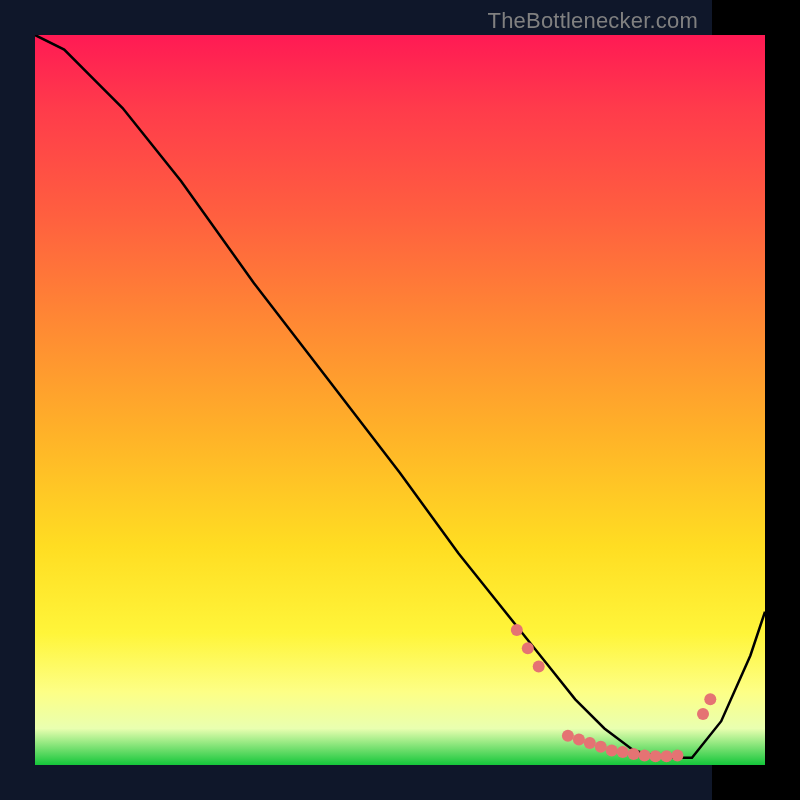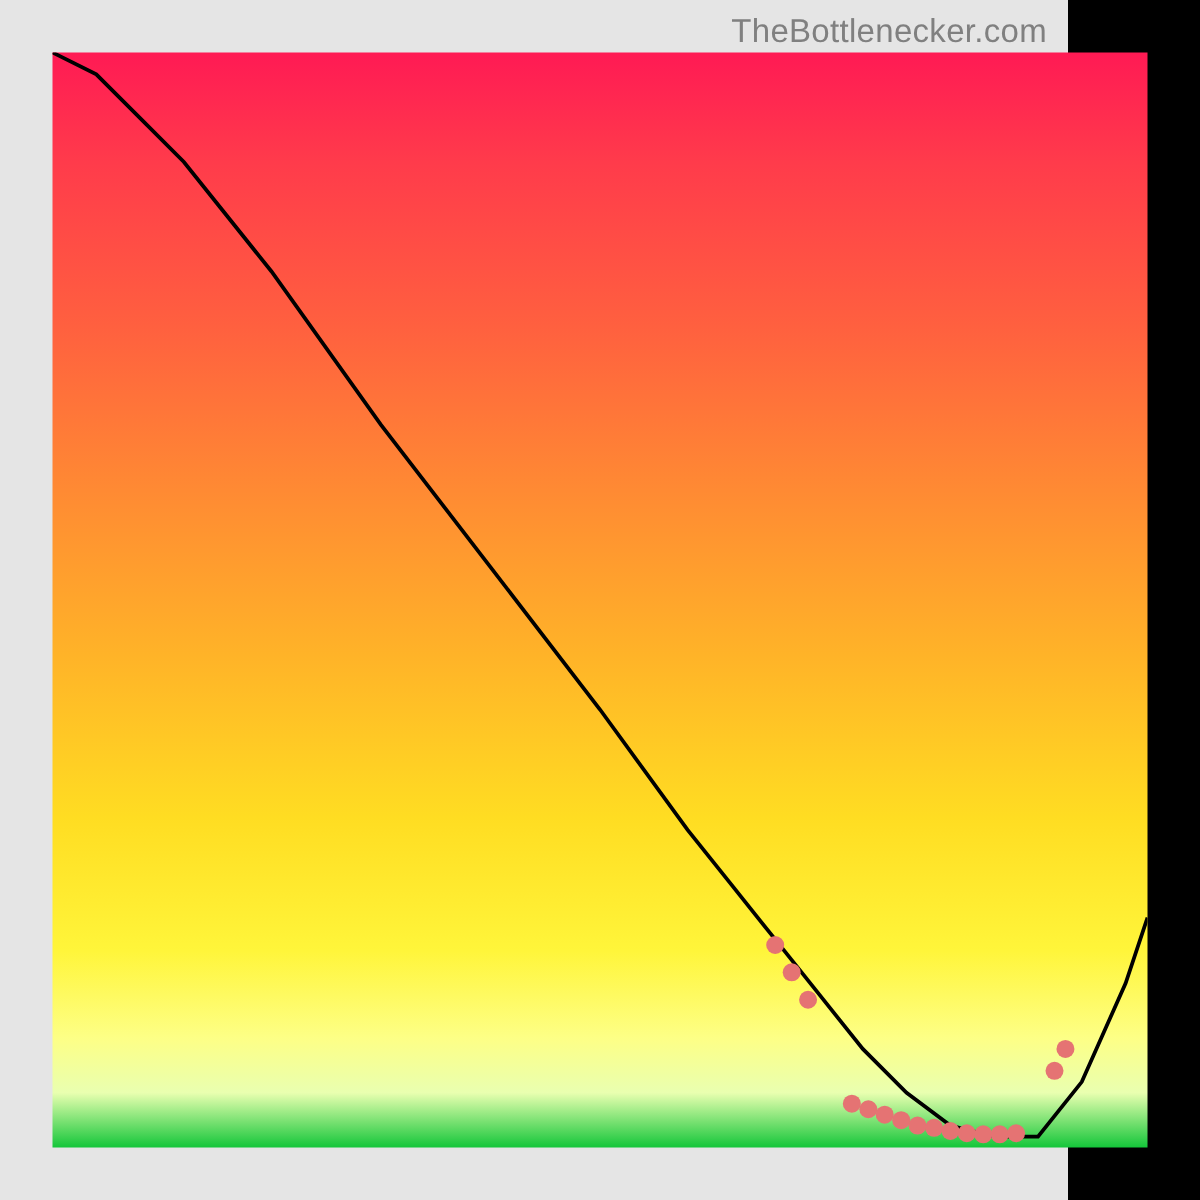--- a/index.html
+++ b/index.html
@@ -10,21 +10,21 @@
     background: #000;
     overflow: hidden;
     font-family: Arial, Helvetica, sans-serif;
   }
   .frame {
     position: absolute;
     left: 0;
     top: 0;
     width: 712px;
     height: 800px;
-    background: #e5e5e5;
+    background: #0f172a;
   }
   .plot-area {
     position: absolute;
     left: 35px;
     top: 35px;
     width: 730px;
     height: 730px;
     
     background: linear-gradient(
       to bottom,

